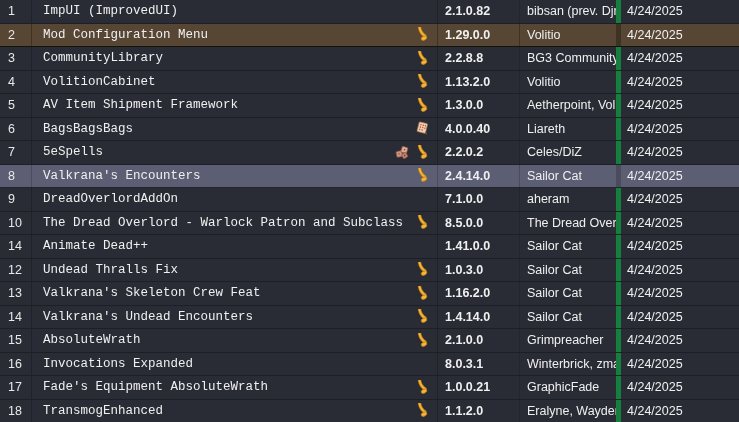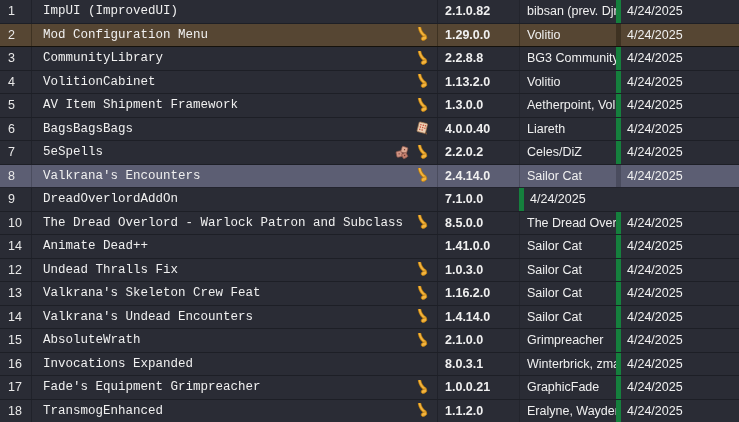--- a/index.html
+++ b/index.html
@@ -202,20 +202,21 @@
           <div class="cell cell-version">2.4.14.0</div>
           <div class="cell cell-author">Sailor Cat</div>
           <div class="cell cell-date">4/24/2025</div>
         </div>
         <div class="row">
           <div class="cell cell-index">9</div>
           <div class="cell cell-name">
             <span class="name-text">DreadOverlordAddOn</span>
           </div>
           <div class="cell cell-version">7.1.0.0</div>
+          <div class="cell cell-author">aheram</div>
           <div class="cell cell-date">4/24/2025</div>
         </div>
         <div class="row">
           <div class="cell cell-index">10</div>
           <div class="cell cell-name">
             <span class="name-text">The Dread Overlord - Warlock Patron and Subclass</span>
             <span class="icon-group">
               <span>
                 <svg viewBox="0 0 16 16">
                   <path d="M4.9 0.9 Q6.1 6.6 10.6 9.5" stroke="#b97d10" stroke-width="3.6" fill="none" stroke-linecap="round"></path>
@@ -315,21 +316,21 @@
           <div class="cell cell-name">
             <span class="name-text">Invocations Expanded</span>
           </div>
           <div class="cell cell-version">8.0.3.1</div>
           <div class="cell cell-author">Winterbrick, zma</div>
           <div class="cell cell-date">4/24/2025</div>
         </div>
         <div class="row">
           <div class="cell cell-index">17</div>
           <div class="cell cell-name">
-            <span class="name-text">Fade's Equipment Grimpreacher</span>
+            <span class="name-text">Fade's Equipment AbsoluteWrath</span>
             <span class="icon-group">
               <span>
                 <svg viewBox="0 0 16 16">
                   <path d="M4.9 0.9 Q6.1 6.6 10.6 9.5" stroke="#b97d10" stroke-width="3.6" fill="none" stroke-linecap="round"></path>
                   <path d="M4.9 0.9 Q6.1 6.6 10.6 9.5" stroke="#f4b43e" stroke-width="2" fill="none" stroke-linecap="round"></path>
                   <ellipse cx="9.6" cy="11.9" rx="3.2" ry="2.1" transform="rotate(-26 9.6 11.9)" fill="#f4b43e" stroke="#b97d10" stroke-width="0.8"></ellipse>
                 </svg>
               </span>
             </span>
           </div>

